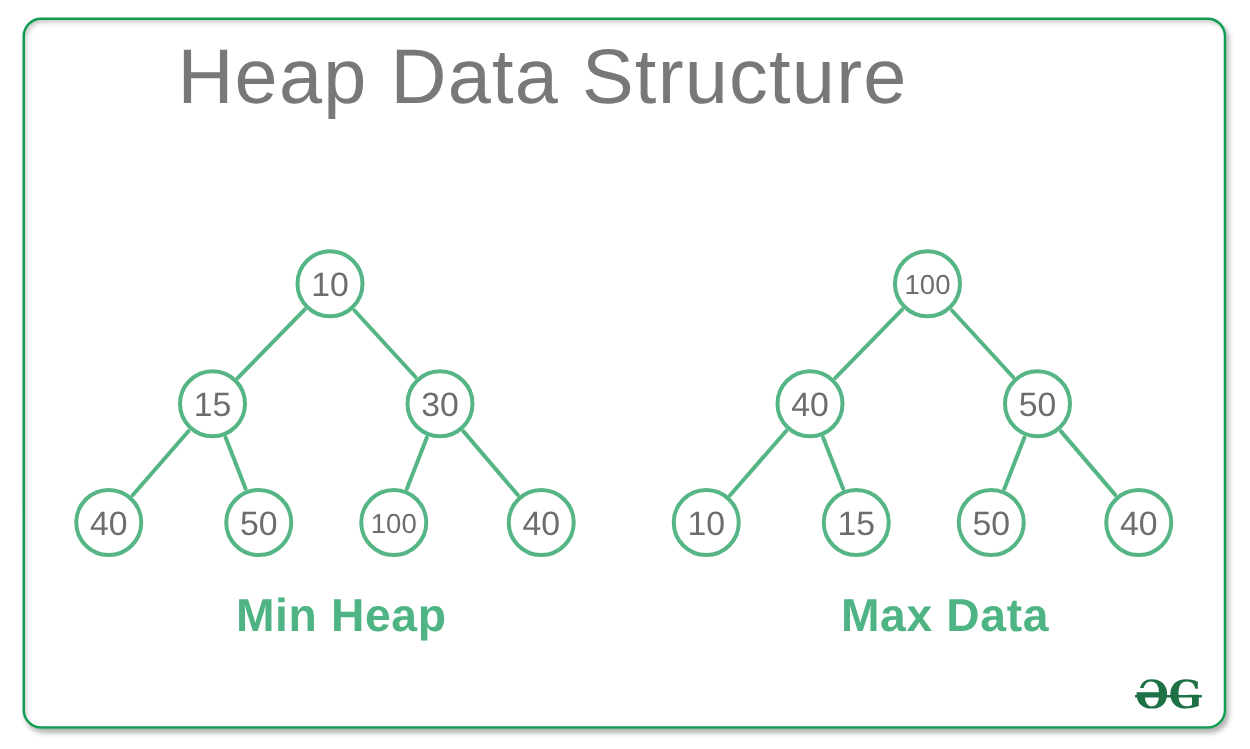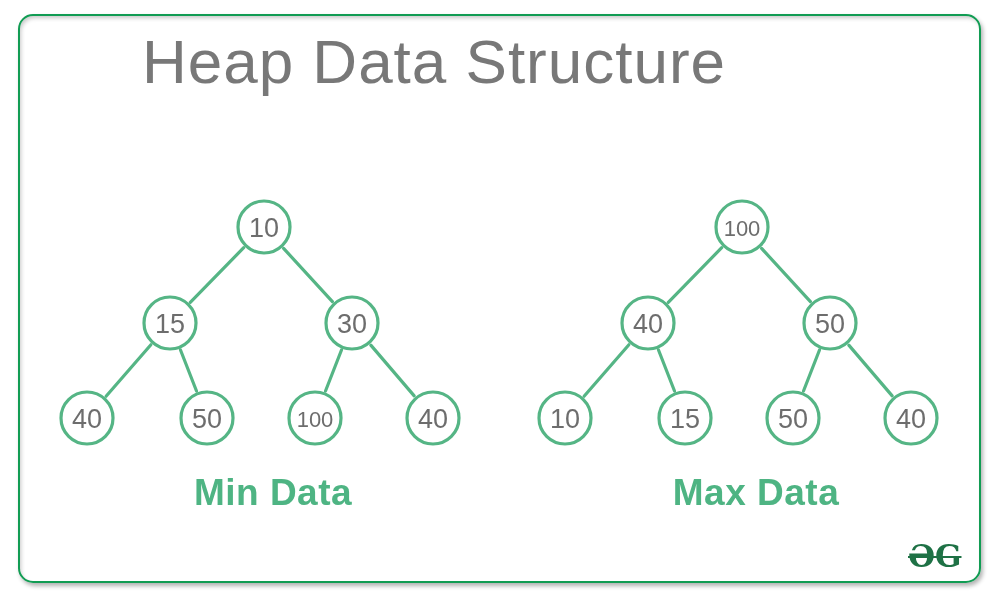--- a/index.html
+++ b/index.html
@@ -120,16 +120,16 @@
         <circle cx="565" cy="418" r="26" fill="#ffffff" stroke="#55b585" stroke-width="3.2"></circle>
         <text x="565" y="419" text-anchor="middle" dominant-baseline="central" font-size="27">10</text>
         <circle cx="685" cy="418" r="26" fill="#ffffff" stroke="#55b585" stroke-width="3.2"></circle>
         <text x="685" y="419" text-anchor="middle" dominant-baseline="central" font-size="27">15</text>
         <circle cx="793" cy="418" r="26" fill="#ffffff" stroke="#55b585" stroke-width="3.2"></circle>
         <text x="793" y="419" text-anchor="middle" dominant-baseline="central" font-size="27">50</text>
         <circle cx="911" cy="418" r="26" fill="#ffffff" stroke="#55b585" stroke-width="3.2"></circle>
         <text x="911" y="419" text-anchor="middle" dominant-baseline="central" font-size="27">40</text>
       </g>
     </svg>
-  <div class="tree-label label-min">Min Data</div>
+  <div class="tree-label label-min">Min Heap</div>
   <div class="tree-label label-max">Max Data</div>
   <div class="logo">ƏG</div>
 </div>
 
 </body></html>

